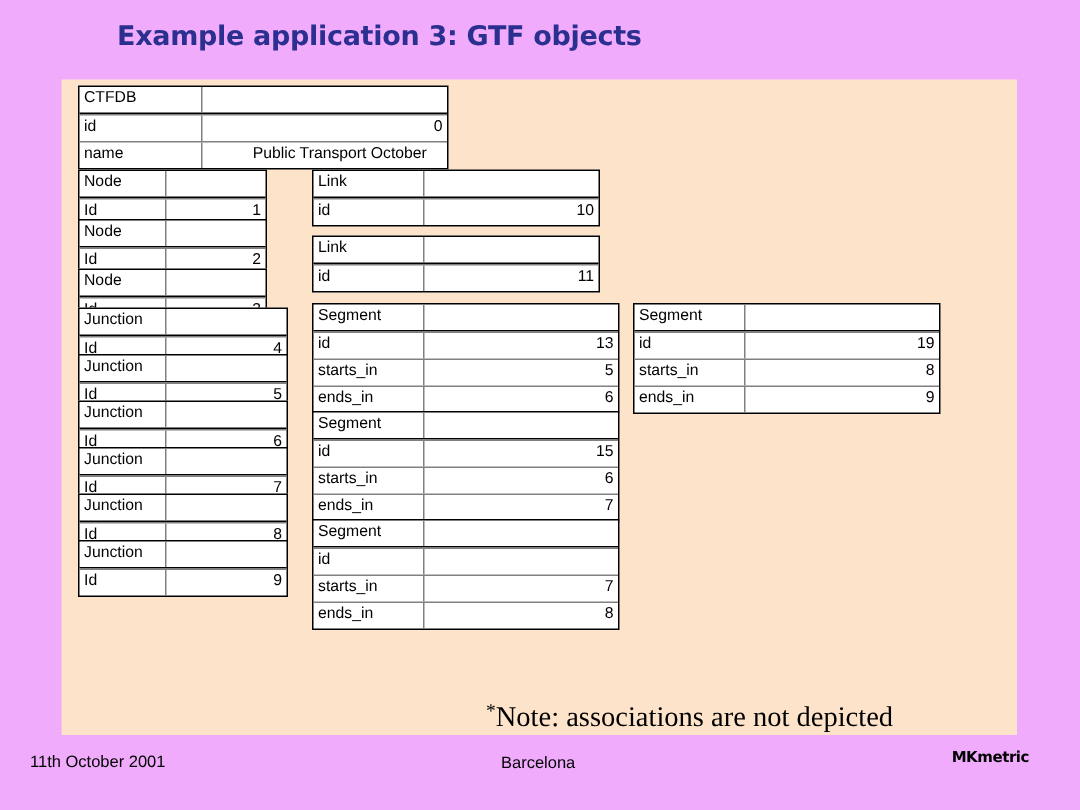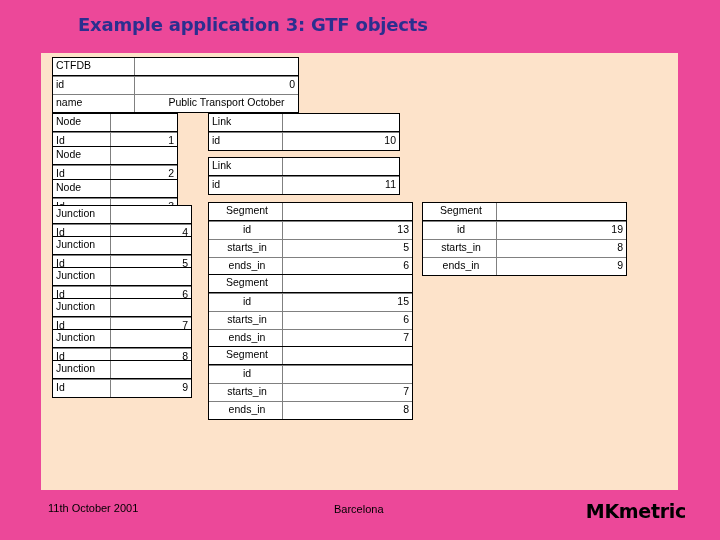--- a/index.html
+++ b/index.html
@@ -5,21 +5,21 @@
 <style>
   html, body {
     margin: 0;
     padding: 0;
     background: #ffffff;
   }
   #slide {
     position: relative;
     width: 720px;
     height: 540px;
-    background: #ec4899;
+    background: #f0abfc;
     overflow: hidden;
     font-family: "Liberation Sans", sans-serif;
   }
 
   
   #slide-title {
     position: absolute;
     left: 78px;
     top: 14px;
     font-family: "DejaVu Sans", sans-serif;
@@ -84,21 +84,21 @@
   }
   .obj-row.header .obj-cell-label {
     font-weight: normal;
   }
 
   
   .box-ctfdb .obj-cell-label { width: 82px; }
   .box-node  .obj-cell-label { width: 58px; }
   .box-junction .obj-cell-label { width: 58px; }
   .box-link  .obj-cell-label { width: 74px; }
-  .box-segment .obj-cell-label { width: 74px; text-align: center; }
+  .box-segment .obj-cell-label { width: 74px; }
 
   
   #note-text {
     position: absolute;
     left: 324px;
     top: 466px;
     font-family: "Liberation Serif", serif;
     font-size: 19px;
     color: #000000;
     white-space: nowrap;
@@ -109,27 +109,27 @@
   }
 
   
   .footer-item {
     position: absolute;
     font-family: "Liberation Sans", sans-serif;
     font-size: 11px;
     color: #000000;
     white-space: nowrap;
   }
-  #footer-date  { left: 48px;  top: 502px; }
+  #footer-date  { left: 20px;  top: 502px; }
   #footer-place { left: 334px; top: 503px; }
   #footer-brand {
     right: 34px;
     top: 500px;
     font-family: "DejaVu Sans", sans-serif;
-    font-size: 19px;
+    font-size: 10px;
     font-weight: bold;
     letter-spacing: -0.3px;
   }
 </style>
 </head>
 <body>
 
 <div id="slide">
 
   <div id="slide-title">Example application 3: GTF objects</div>
@@ -326,18 +326,21 @@
           <div class="obj-cell-label">starts_in</div>
           <div class="obj-cell-value">8</div>
         </div>
         <div class="obj-row">
           <div class="obj-cell-label">ends_in</div>
           <div class="obj-cell-value">9</div>
         </div>
       </div>
     </div>
 
+  <div id="note-text">
+    <span class="star">*</span><span>Note: associations are not depicted</span>
+  </div>
 
   <div class="footer-item" id="footer-date">11th October 2001</div>
   <div class="footer-item" id="footer-place">Barcelona</div>
   <div class="footer-item" id="footer-brand">MKmetric</div>
 
 </div>
 
 </body></html>

